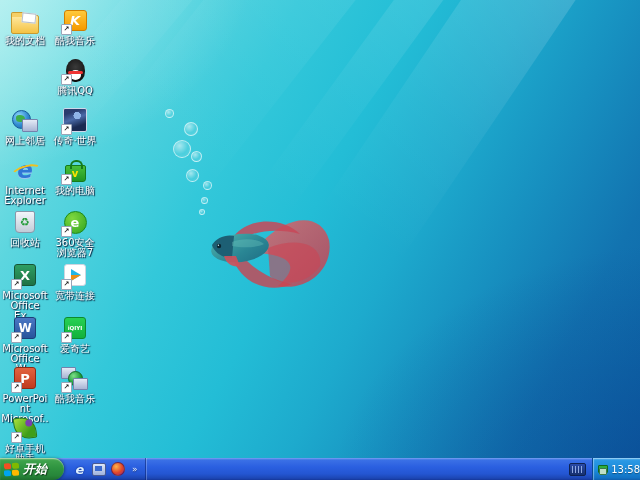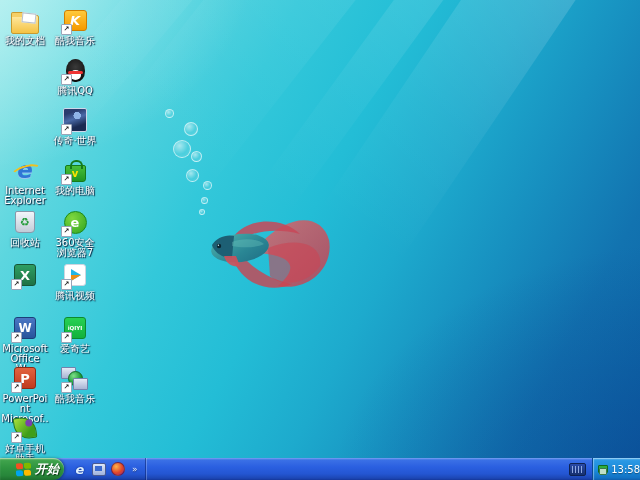--- a/index.html
+++ b/index.html
@@ -66,21 +66,21 @@
   .leaf{width:20px;height:20px;border-radius:2px 70% 2px 70%;background:linear-gradient(135deg,#a8e03c,#3f9e1a 70%);border:1px solid #2f7a12;position:relative;transform:rotate(-8deg);}
   .leaf:before{content:"";position:absolute;right:2px;top:2px;width:7px;height:7px;border-radius:50%;background:#7a3fae;}
   .globe2{position:relative;width:26px;height:26px;}
   .globe2 .g{position:absolute;left:0;top:3px;width:17px;height:17px;border-radius:50%;background:radial-gradient(circle at 35% 30%,#8fd8ff,#2f8ad0 55%,#1a5fa8);border:1px solid #155a9a;}
   .globe2 .g:before{content:"";position:absolute;left:3px;top:4px;width:9px;height:7px;background:#3fae4a;border-radius:40% 60% 50% 50%;}
   .globe2 .m{position:absolute;right:0;bottom:1px;width:14px;height:11px;background:linear-gradient(180deg,#e4eaf6,#a8b4d4);border:1px solid #7482ac;border-radius:1px;}
 
   
   .taskbar{position:absolute;left:0;bottom:0;width:640px;height:22px;display:flex;align-items:stretch;
     background:linear-gradient(180deg,#7aa2f2 0%,#3b71e6 9%,#2a5fe0 42%,#2456d2 72%,#1c46b4 92%,#15379a 100%);}
-  .start{position:relative;width:64px;height:22px;display:flex;align-items:center;gap:4px;padding-left:16px;box-sizing:border-box;
+  .start{position:relative;width:64px;height:22px;display:flex;align-items:center;gap:4px;padding-left:4px;box-sizing:border-box;
     background:linear-gradient(180deg,#71bf71 0%,#3fa34c 12%,#2f9440 45%,#27863a 80%,#1d6f2e 100%);
     border-radius:0 11px 11px 0;box-shadow:inset 0 1px 1px rgba(255,255,255,.45), 1px 0 3px rgba(0,30,0,.4);cursor:pointer;}
   .winflag{width:15px;height:13px;display:grid;grid-template-columns:7px 7px;grid-template-rows:6px 6px;gap:1px;transform:skewY(-4deg);}
   .winflag i{border-radius:1px 3px 1px 3px;}
   .winflag .r{background:#f25022;} .winflag .g{background:#7fba00;} .winflag .b{background:#00a4ef;} .winflag .y{background:#ffb900;}
   .start-label{color:#fff;font-size:12px;font-weight:bold;font-style:italic;text-shadow:1px 1px 1px rgba(0,0,0,.55);}
   .qlaunch{display:flex;align-items:center;gap:5px;padding:0 7px 0 9px;border-right:1px solid rgba(10,30,100,.5);box-shadow:1px 0 0 rgba(255,255,255,.25);}
   .ql{width:14px;height:14px;display:flex;align-items:center;justify-content:center;cursor:pointer;}
   .ql-ie{color:#cfe4ff;font-size:13px;font-weight:bold;font-style:italic;text-shadow:0 0 2px #0a2a80;color:#dff0ff;}
   .ql-desk{width:12px;height:11px;background:linear-gradient(180deg,#dfe8f8,#9fb2dc);border:1px solid #4a5a90;border-radius:2px;position:relative;}
@@ -142,37 +142,47 @@
       <circle cx="20.4" cy="49.3" r="0.7" fill="#cfe8ee"></circle>
       <path d="M34 46 C 44 42, 58 42, 66 48 C 58 52, 44 52, 34 50 Z" fill="#6fc8c0" opacity=".35"></path>
     </svg>
 
     <div class="dicon" style="left:1px;top:5px;">
       <div class="art">
           <div class="folder"></div>
         </div>
       <div class="dlabel">我的文档</div>
     </div>
+    <div class="dicon" style="left:1px;top:105px;">
+      <div class="art">
+        <div class="globe2">
+            <span class="g"></span>
+            <span class="m"></span>
+          </div>
+      </div>
+      <div class="dlabel">网上邻居</div>
+    </div>
     <div class="dicon" style="left:1px;top:155px;">
       <div class="art">
         <div class="ie"><span class="e">e</span><span class="orbit"></span></div>
       </div>
       <div class="dlabel">Internet Explorer</div>
     </div>
     <div class="dicon" style="left:1px;top:207px;">
       <div class="art">
           <div class="bin">♻</div>
         </div>
       <div class="dlabel">回收站</div>
     </div>
     <div class="dicon" style="left:1px;top:260px;">
       <div class="art">
         <div class="sq excel">X</div>
         <span class="sc-arrow">↗</span>
       </div>
+      <div class="dlabel">Microsoft Office Ex...</div>
     </div>
     <div class="dicon" style="left:1px;top:313px;">
       <div class="art">
         <div class="sq word">W</div>
         <span class="sc-arrow">↗</span>
       </div>
       <div class="dlabel">Microsoft Office W...</div>
     </div>
     <div class="dicon" style="left:1px;top:363px;">
       <div class="art">
@@ -222,21 +232,21 @@
         <div class="c360">e</div>
         <span class="sc-arrow">↗</span>
       </div>
       <div class="dlabel">360安全浏览器7</div>
     </div>
     <div class="dicon" style="left:51px;top:260px;">
       <div class="art">
         <div class="tv"></div>
         <span class="sc-arrow">↗</span>
       </div>
-      <div class="dlabel">腾讯视频</div>
+      <div class="dlabel">宽带连接</div>
     </div>
     <div class="dicon" style="left:51px;top:313px;">
       <div class="art">
         <div class="sq iqiyi">iQIYI</div>
         <span class="sc-arrow">↗</span>
       </div>
       <div class="dlabel">爱奇艺</div>
     </div>
     <div class="dicon" style="left:51px;top:363px;">
       <div class="art">

